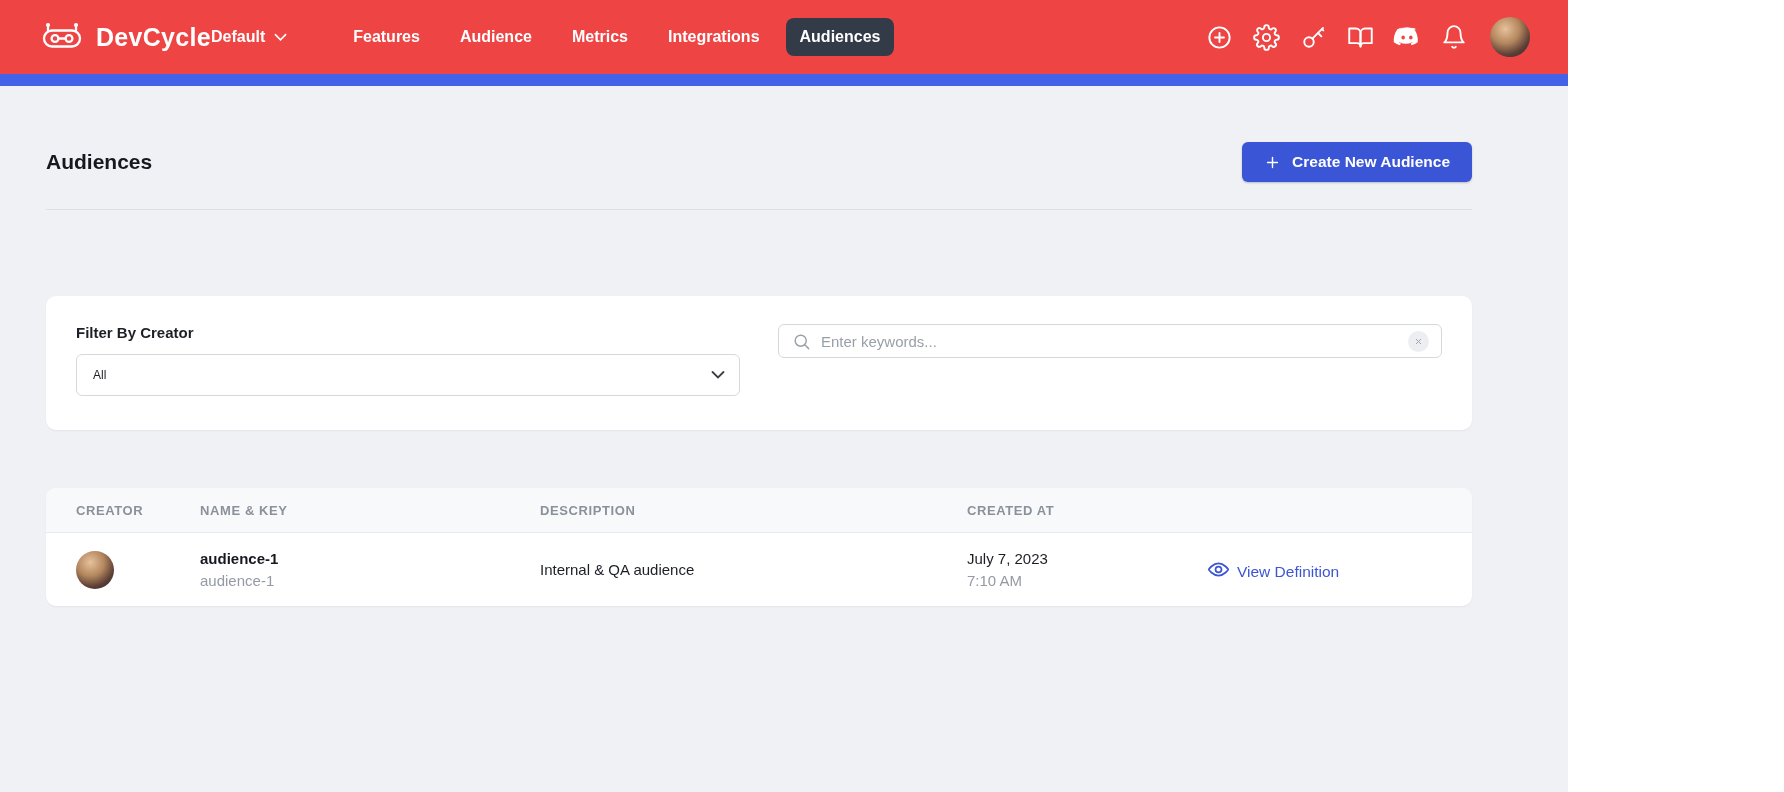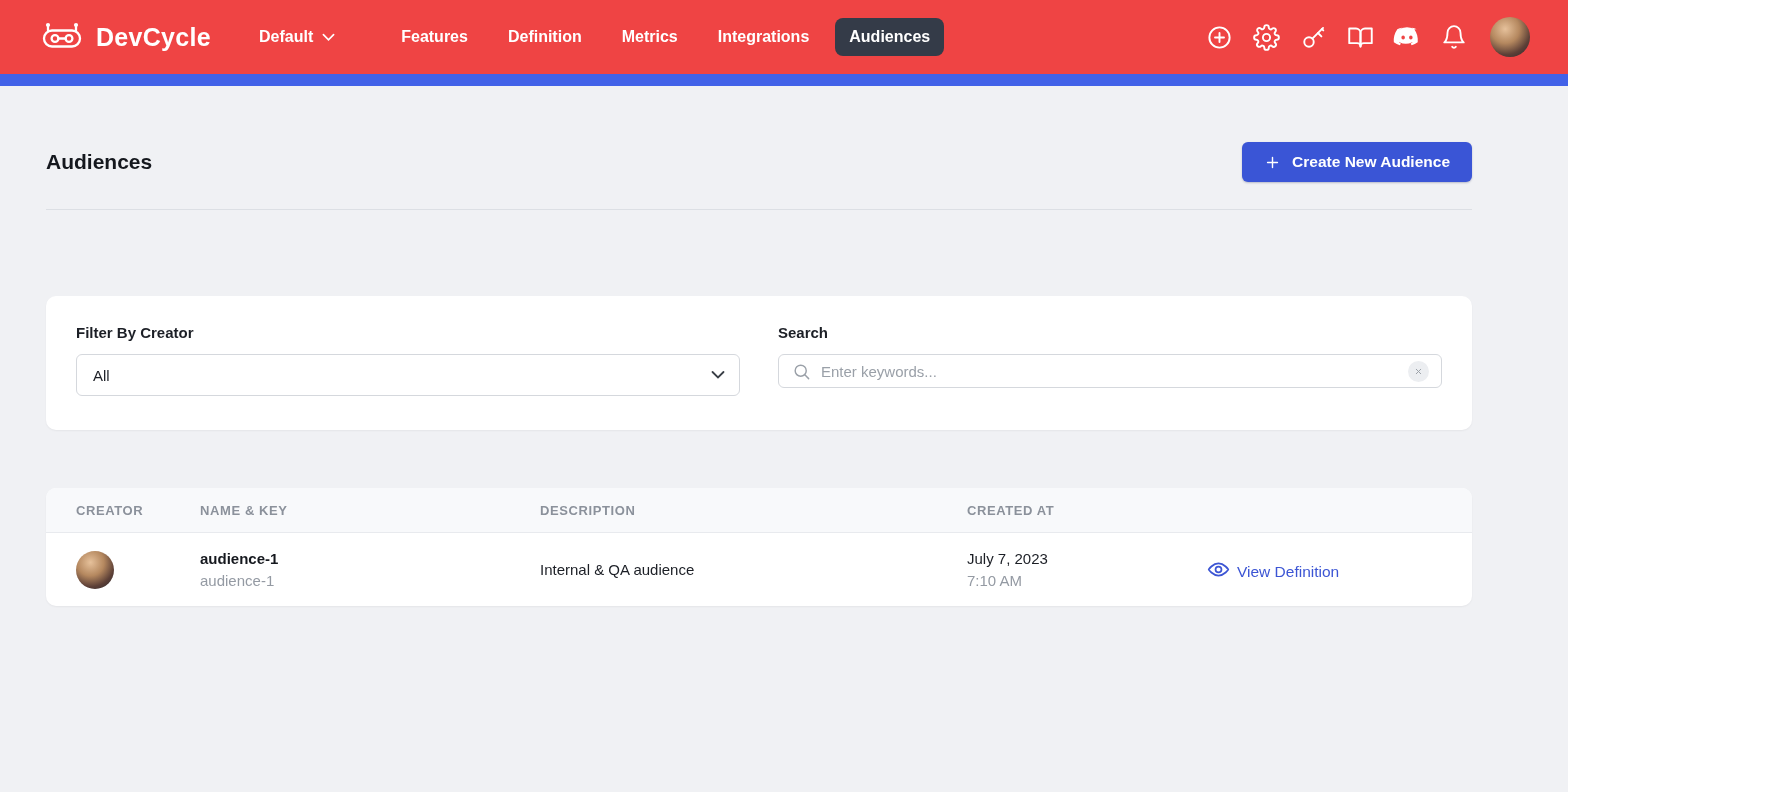--- a/index.html
+++ b/index.html
@@ -3,21 +3,21 @@
 <meta charset="utf-8">
 <style>
   * { margin:0; padding:0; box-sizing:border-box; }
   html,body { width:1784px; height:792px; background:#ffffff; font-family:"Liberation Sans", sans-serif; overflow:hidden; }
   .app { width:1568px; height:792px; display:flex; flex-direction:column; }
 
   
   .nav { height:74px; background:#ef4444; display:flex; align-items:center; padding:0 38px 0 40px; flex-shrink:0; }
   .brand { display:flex; align-items:center; gap:12px; cursor:pointer; }
   .brand-name { color:#ffffff; font-size:25px; font-weight:800; letter-spacing:.3px; }
-  .project-selector { display:flex; align-items:center; gap:9px; color:#ffffff; font-size:16px; font-weight:600; margin-left:48px; cursor:pointer; }
+  .project-selector { display:flex; align-items:center; gap:9px; color:#ffffff; font-size:16px; font-weight:600; cursor:pointer; }
   .nav-links { display:flex; align-items:flex-end; gap:12px; margin-left:52px; }
   .nav-link { color:#ffffff; font-size:16px; font-weight:600; padding:10px 14px; border-radius:8px; cursor:pointer; white-space:nowrap; }
   .nav-link.active { background:#343b48; }
   .nav-right { margin-left:auto; display:flex; align-items:center; gap:17px; }
   .icon-btn { width:30px; height:30px; display:flex; align-items:center; justify-content:center; cursor:pointer; }
   .nav-avatar { width:40px; height:40px; border-radius:50%; margin-left:4px; cursor:pointer;
     background: radial-gradient(circle at 38% 30%, #e6c19b 0%, #b5885f 38%, #5d4037 68%, #23242b 100%); }
 
   .accent-bar { height:12px; background:#4262e8; flex-shrink:0; }
 
@@ -29,21 +29,21 @@
   .create-btn { display:flex; align-items:center; gap:11px; background:#3a55d6; color:#ffffff;
     font-size:15.5px; font-weight:600; padding:11px 22px; border:none; border-radius:6px; cursor:pointer;
     font-family:"Liberation Sans", sans-serif; box-shadow:0 1px 2px rgba(20,30,80,.25); }
   .header-divider { border-bottom:1px solid #dcdfe4; margin-top:27px; }
 
   
   .filter-card { margin-top:86px; background:#ffffff; border-radius:10px; padding:28px 30px 34px;
     display:grid; grid-template-columns:1fr 1fr; column-gap:38px; box-shadow:0 1px 2px rgba(0,0,0,.05); }
   .field-label { font-size:15px; font-weight:700; color:#1c1f26; margin-bottom:13px; }
   .select { position:relative; height:42px; border:1px solid #d5d8dd; border-radius:6px; background:#fff;
-    display:flex; align-items:center; padding:0 16px; font-size:15px; color:#1c1f26; cursor:pointer; }
+    display:flex; align-items:center; padding:0 16px; font-size:12px; color:#1c1f26; cursor:pointer; }
   .select .chev { position:absolute; right:14px; top:50%; transform:translateY(-50%); display:flex; }
   .search-box { height:34px; border:1px solid #d5d8dd; border-radius:6px; background:#fff;
     display:flex; align-items:center; padding:0 12px 0 13px; gap:10px; }
   .search-box input { flex:1; border:none; outline:none; font-size:15px; color:#333a42; background:transparent;
     font-family:"Liberation Sans", sans-serif; }
   .search-box input::placeholder { color:#9aa0a8; }
   .clear-btn { width:21px; height:21px; border-radius:50%; background:#eceef1; border:none; display:flex;
     align-items:center; justify-content:center; cursor:pointer; flex-shrink:0; }
 
   
@@ -88,21 +88,21 @@
       <span>Default</span>
       <span>
         <svg width="13" height="9" viewBox="0 0 14 9" fill="none" stroke="#fff" stroke-width="1.8" stroke-linecap="round">
             <path d="M1.5 1.5 7 7l5.5-5.5"></path>
           </svg>
       </span>
     </div>
 
     <div class="nav-links">
       <div class="nav-link">Features</div>
-      <div class="nav-link">Definition</div>
+      <div class="nav-link">Audience</div>
       <div class="nav-link">Metrics</div>
       <div class="nav-link">Integrations</div>
       <div class="nav-link active">Audiences</div>
     </div>
 
     <div class="nav-right">
       <div class="icon-btn">
         <svg width="27" height="27" viewBox="0 0 24 24" fill="none" stroke="#fff" stroke-width="1.7" stroke-linecap="round">
             <circle cx="12" cy="12" r="9"></circle>
             <path d="M12 8v8M8 12h8"></path>
@@ -166,21 +166,20 @@
         <div class="select">
           <span>All</span>
           <span class="chev">
             <svg width="14" height="9" viewBox="0 0 14 9" fill="none" stroke="#3a3f47" stroke-width="1.8" stroke-linecap="round">
                 <path d="M1.5 1.5 7 7l5.5-5.5"></path>
               </svg>
           </span>
         </div>
       </div>
       <div>
-        <div class="field-label">Search</div>
         <div class="search-box">
           <span style="display:flex;">
             <svg width="19" height="19" viewBox="0 0 24 24" fill="none" stroke="#9aa0a8" stroke-width="1.8" stroke-linecap="round">
                 <circle cx="11" cy="11" r="7"></circle>
                 <path d="M16.5 16.5 21 21"></path>
               </svg>
           </span>
           <input type="text" placeholder="Enter keywords..." style="">
           <button class="clear-btn">
             <svg width="9" height="9" viewBox="0 0 24 24" fill="none" stroke="#9aa0a8" stroke-width="2.6" stroke-linecap="round">

